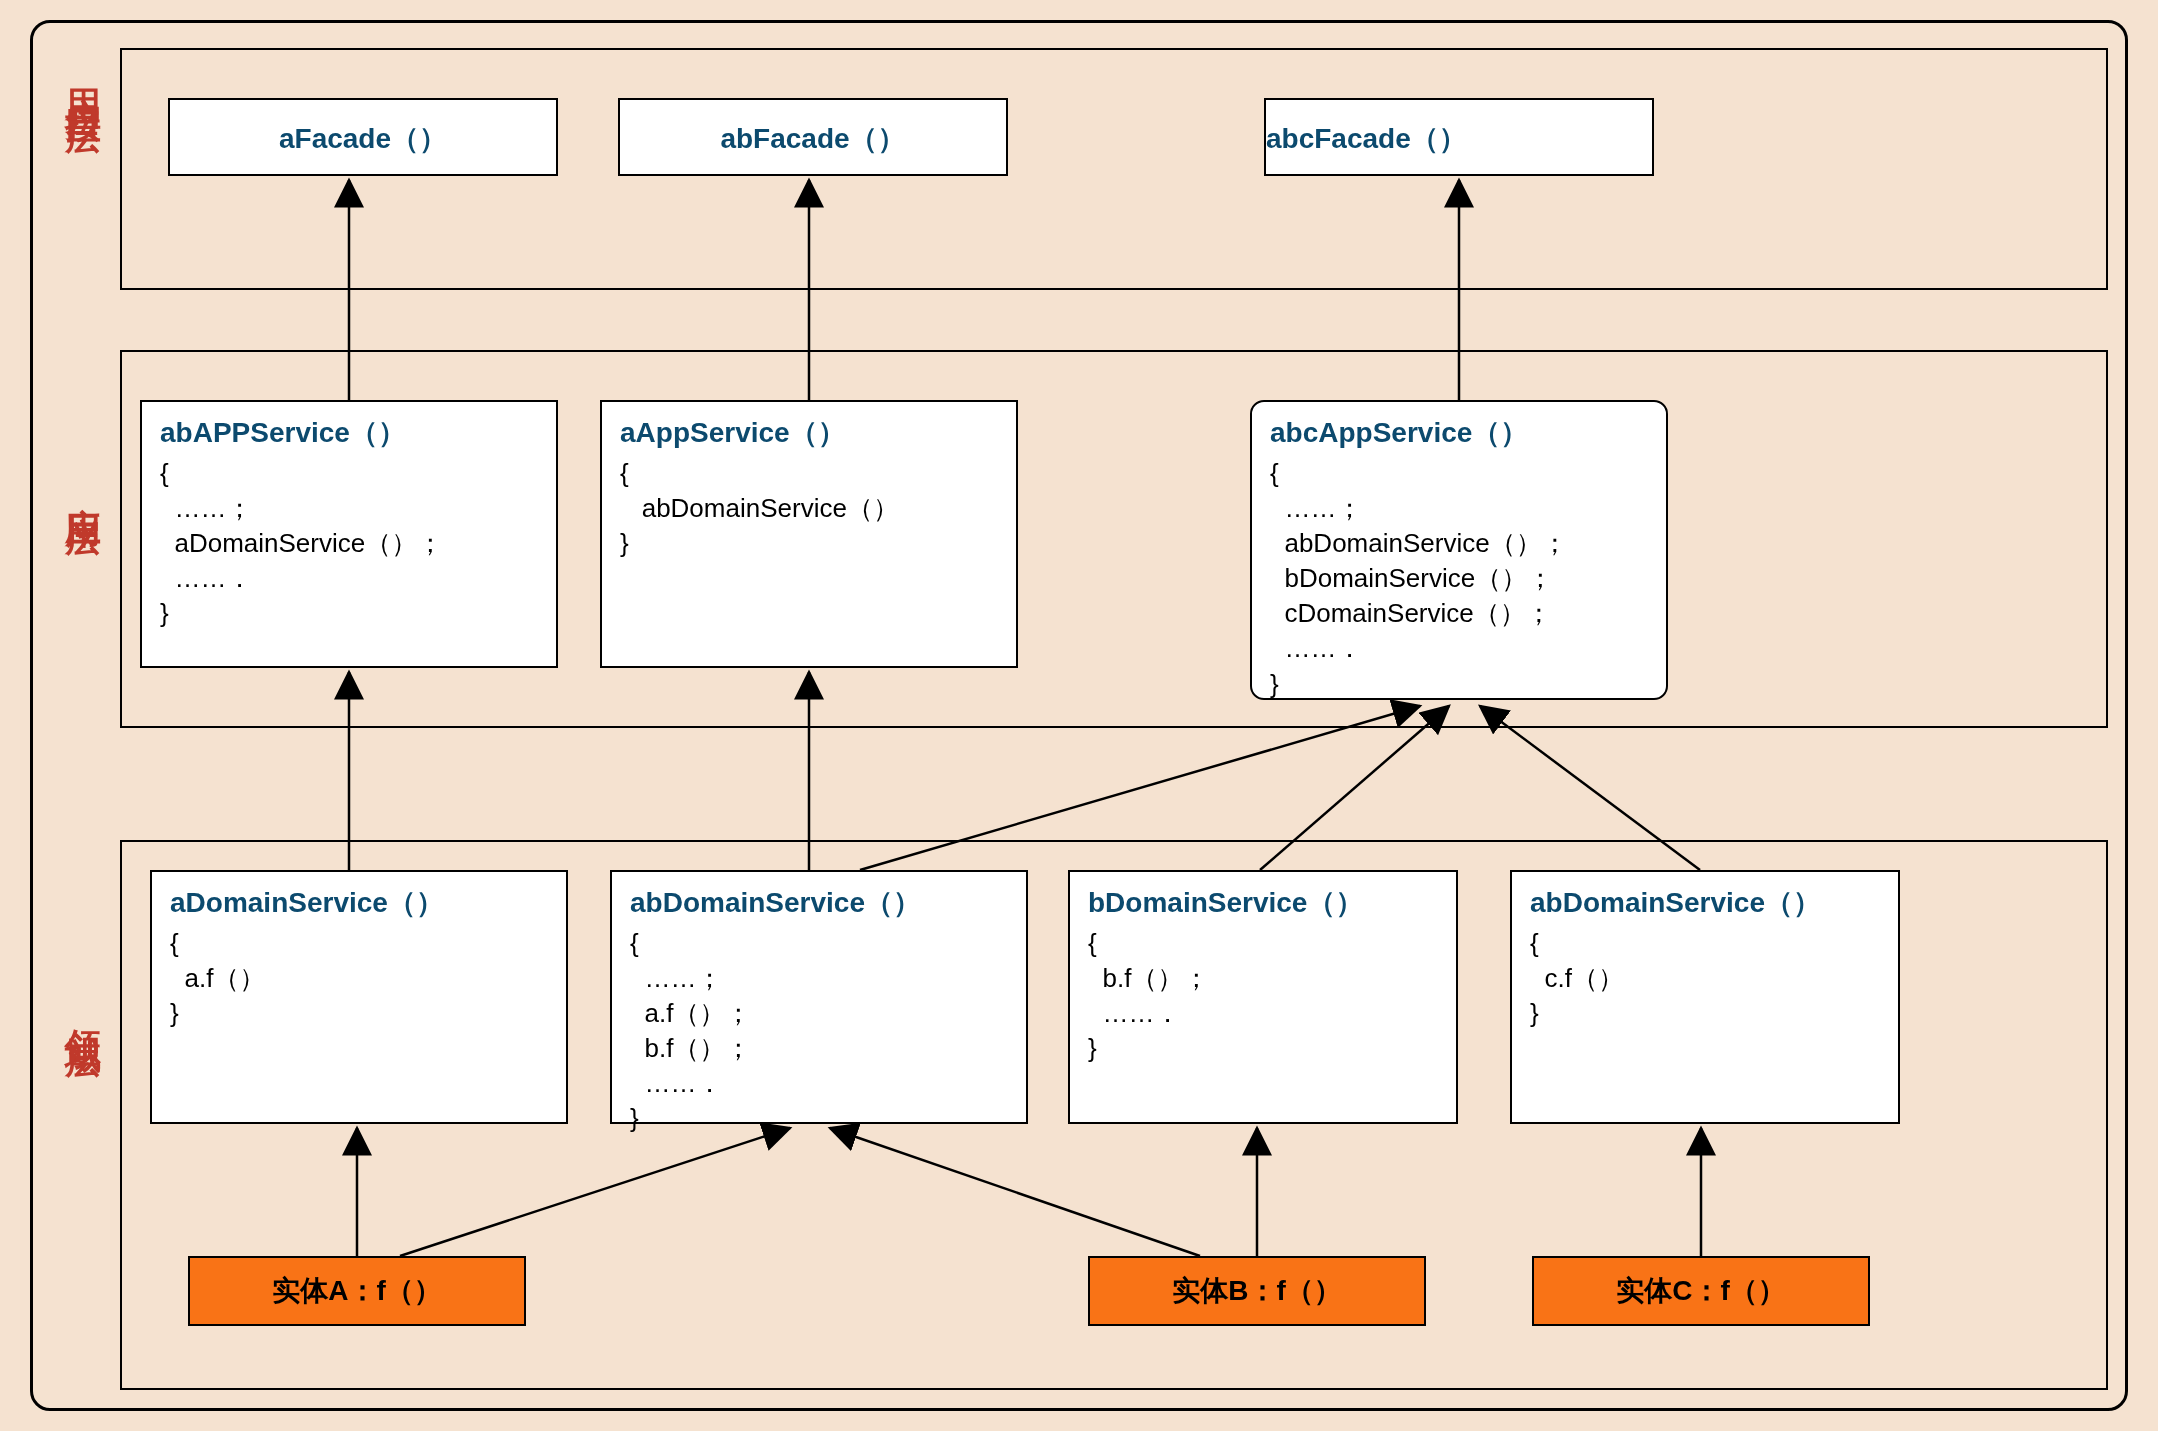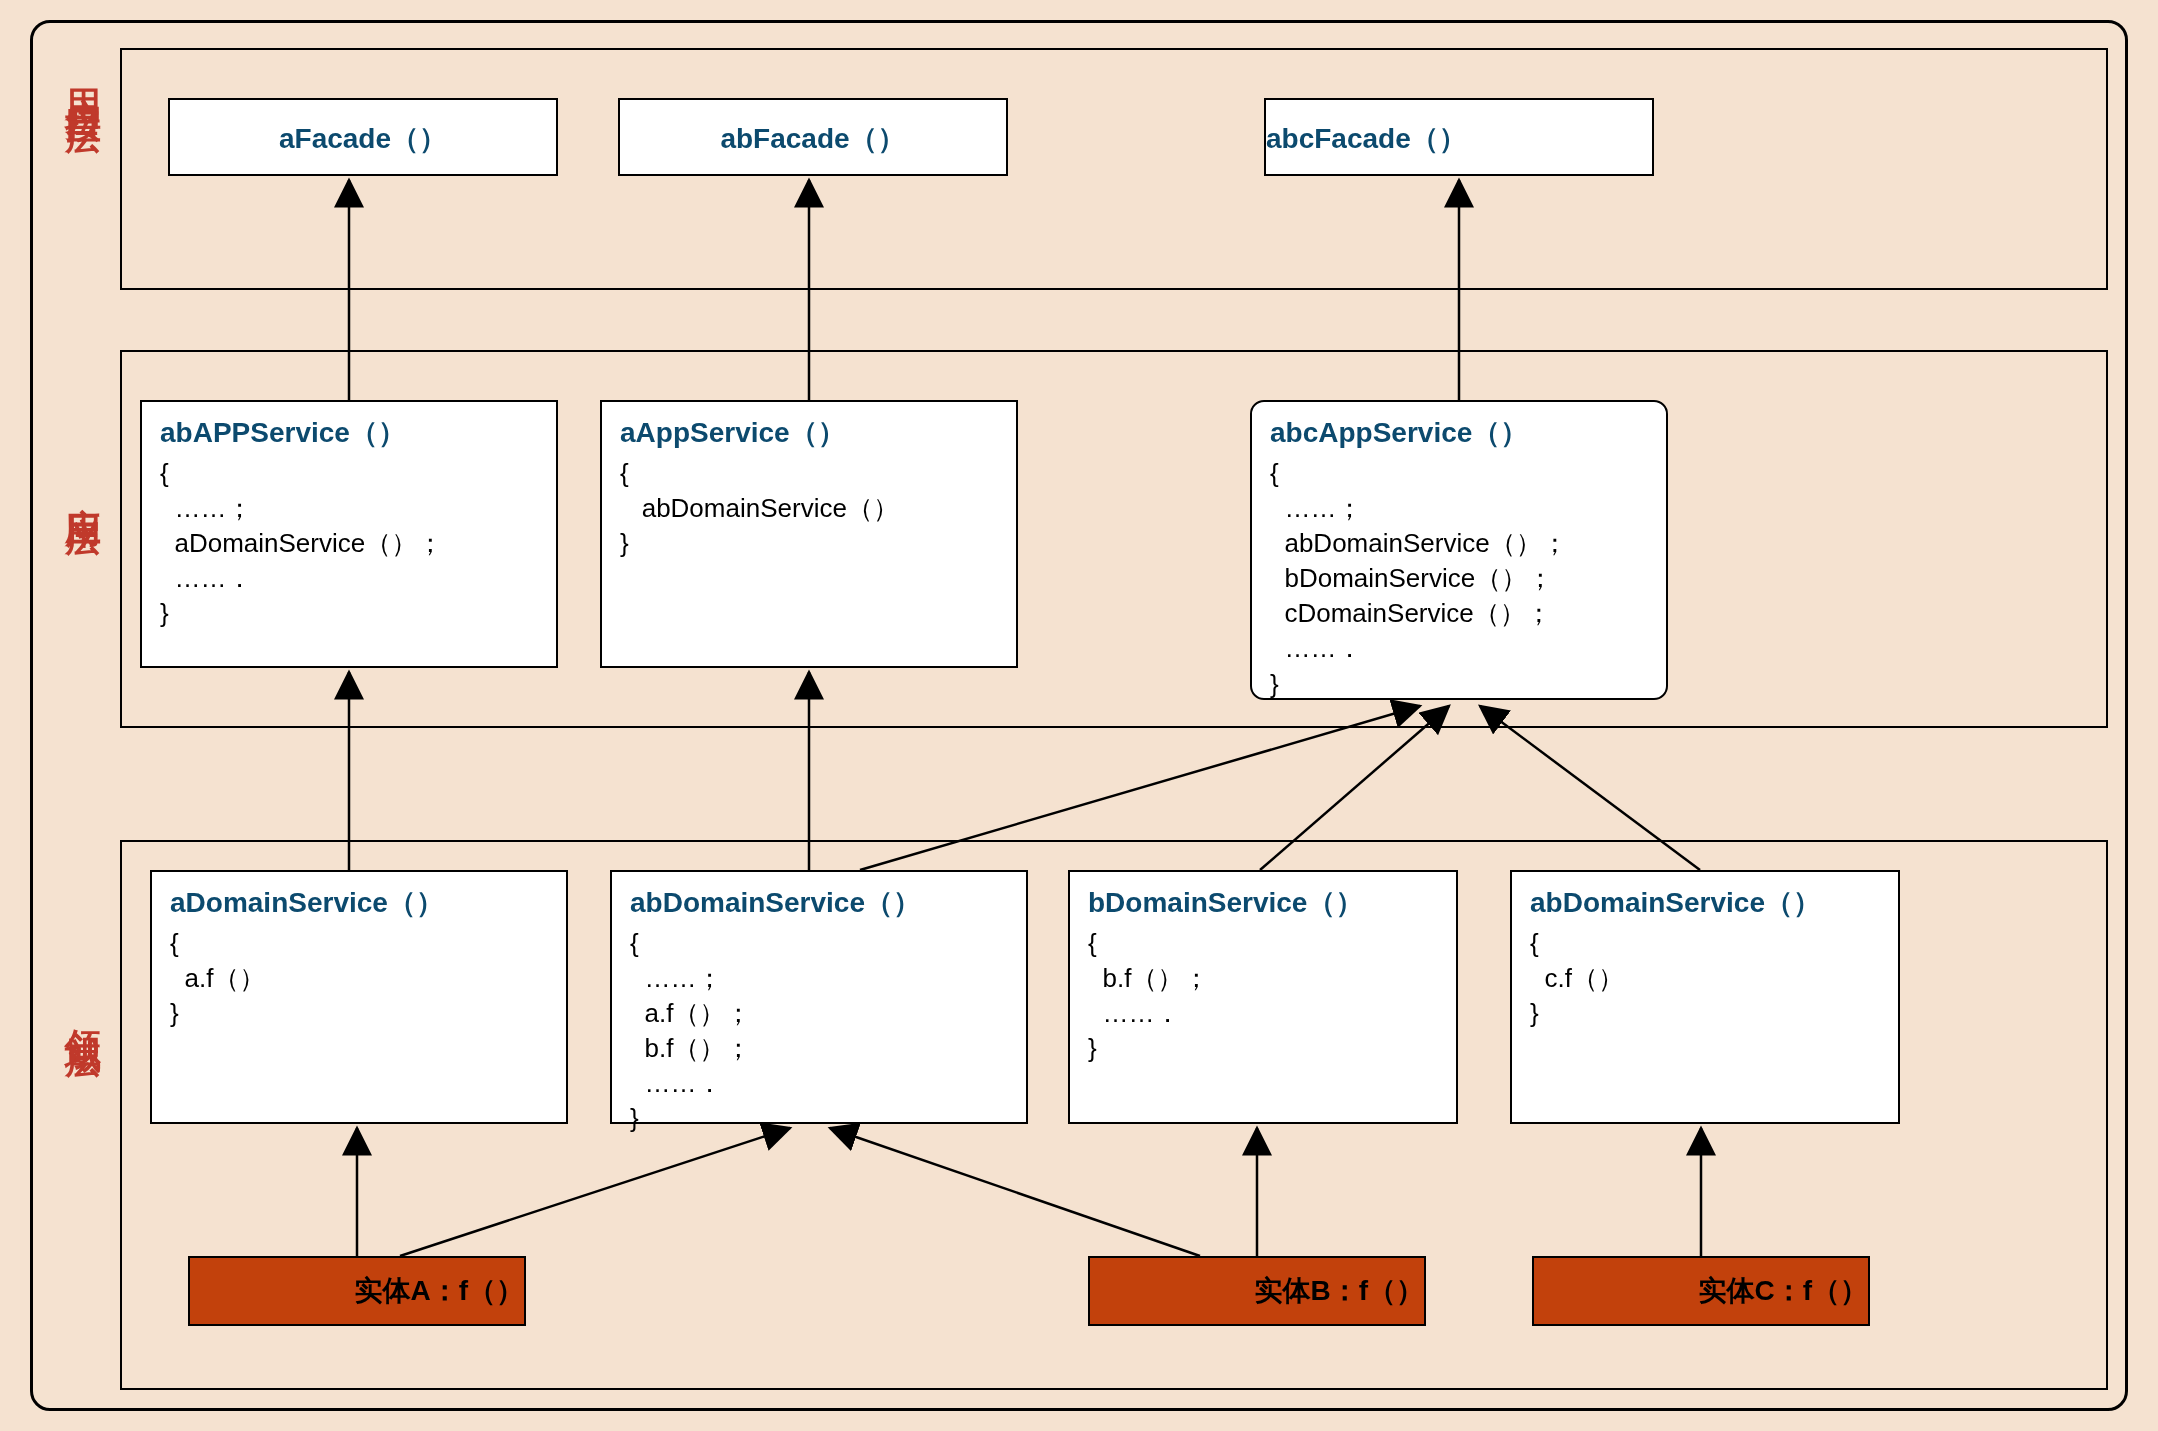--- a/index.html
+++ b/index.html
@@ -45,23 +45,23 @@
     }
     .box-body {
       font-size: 26px;
       padding: 0 18px 12px 18px;
       color: #000;
       white-space: pre;
       line-height: 1.35;
     }
     .entity-box {
       position: absolute;
-      background: #c2410c;
+      background: #f97316;
       border: 2px solid #000;
-      text-align: right;
+      text-align: center;
       font-size: 28px;
       font-weight: bold;
       padding: 14px 0;
     }
     svg.arrows {
       position: absolute;
       left: 0;
       top: 0;
       width: 2158px;
       height: 1431px;

